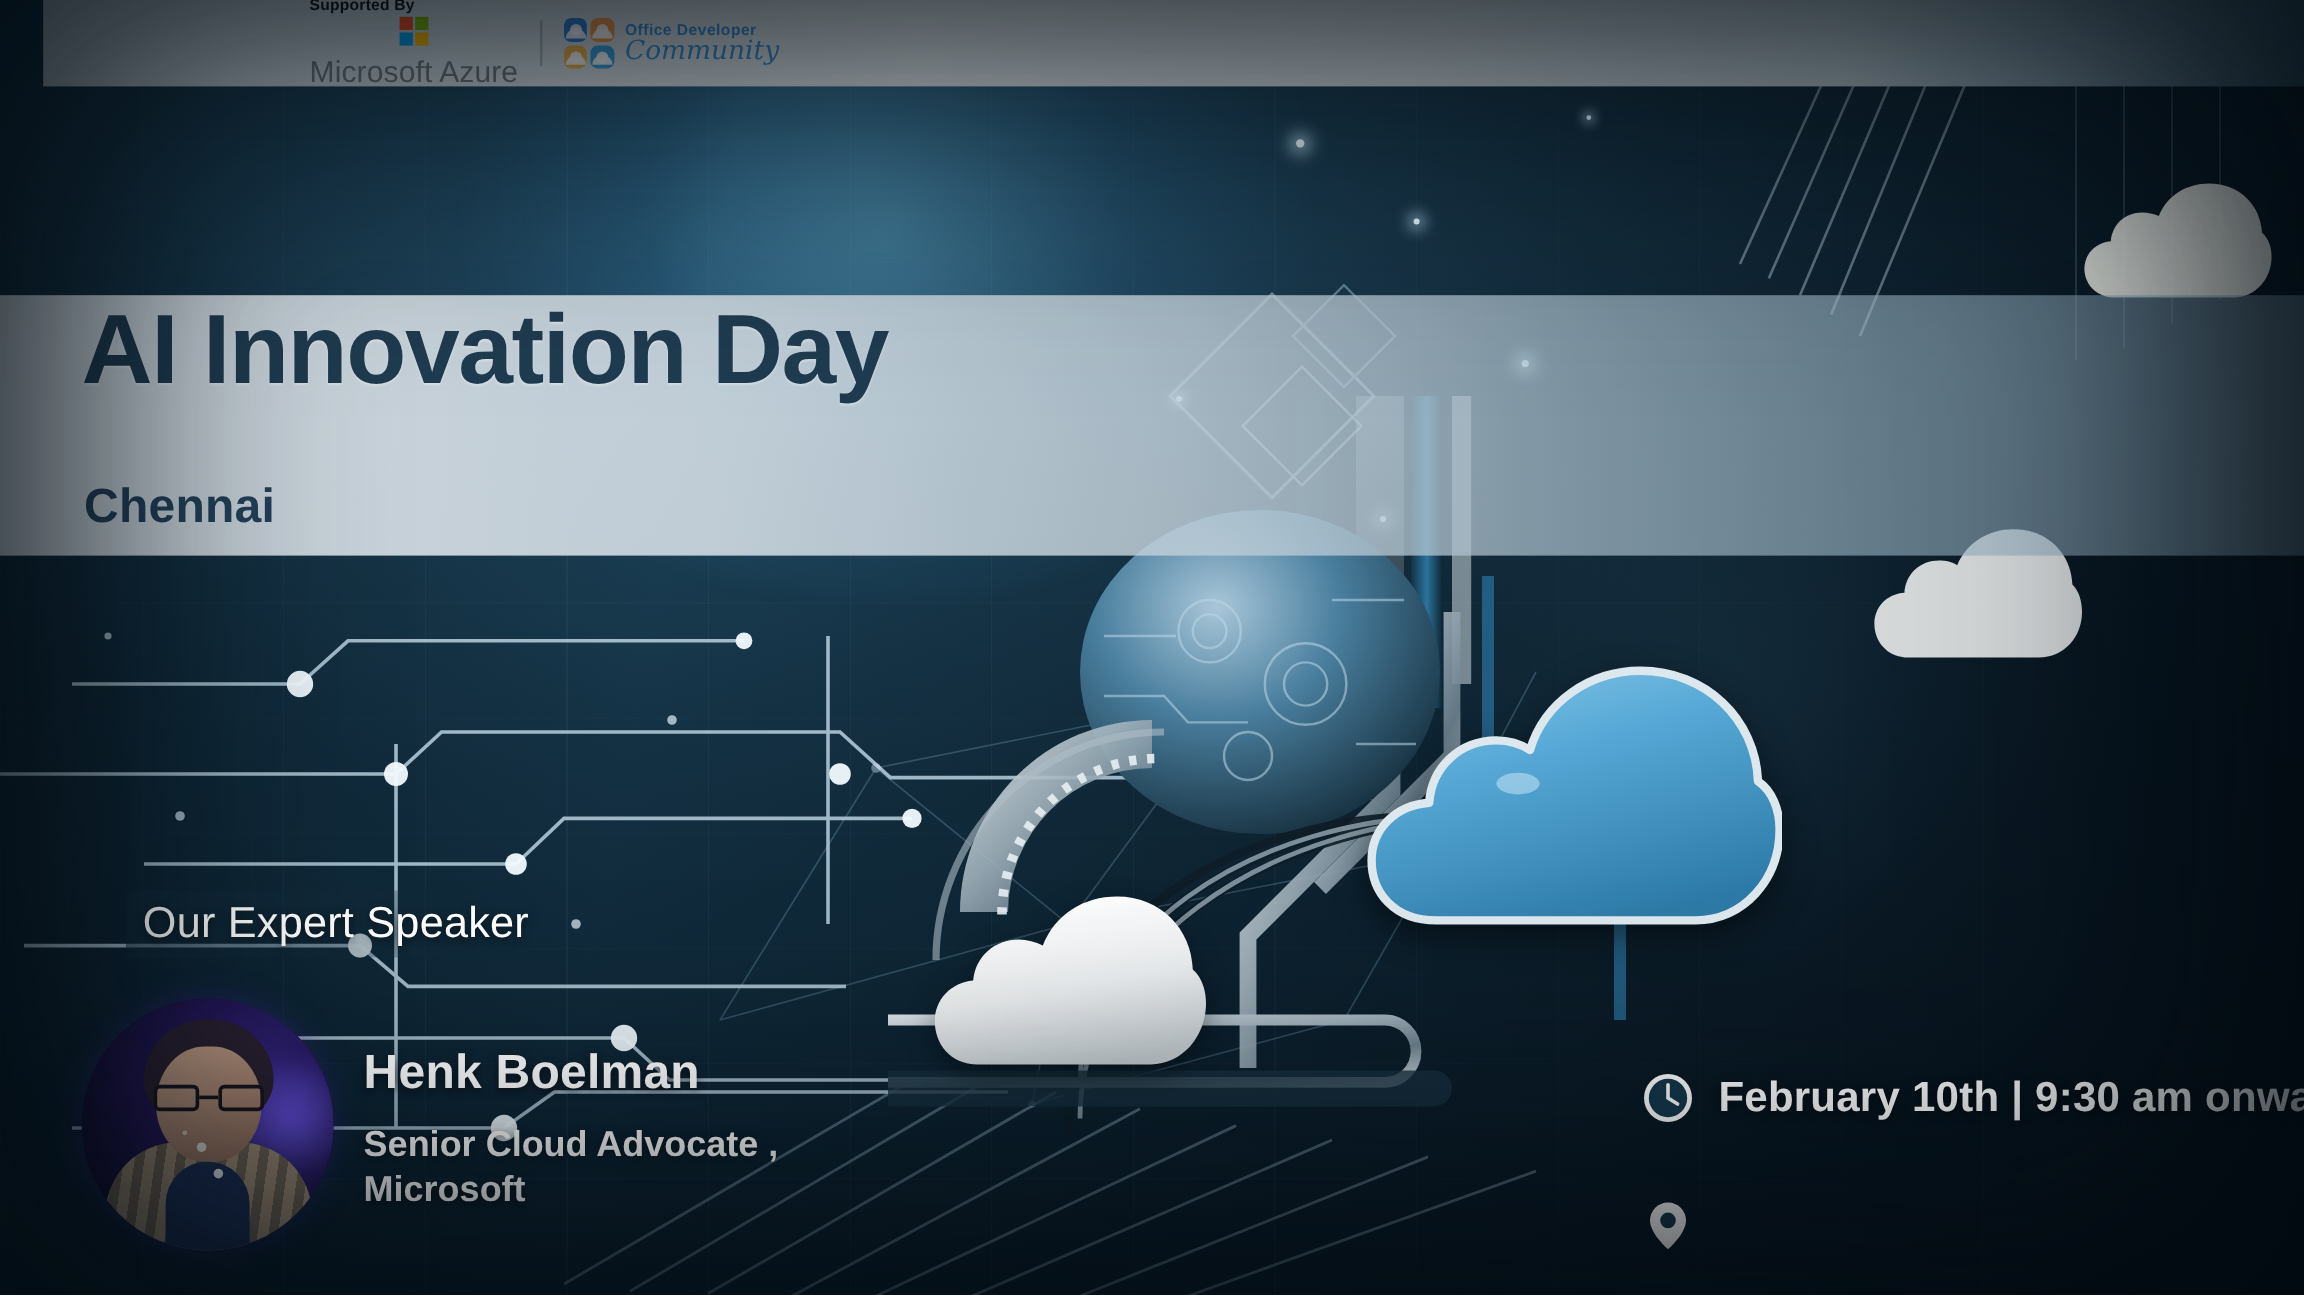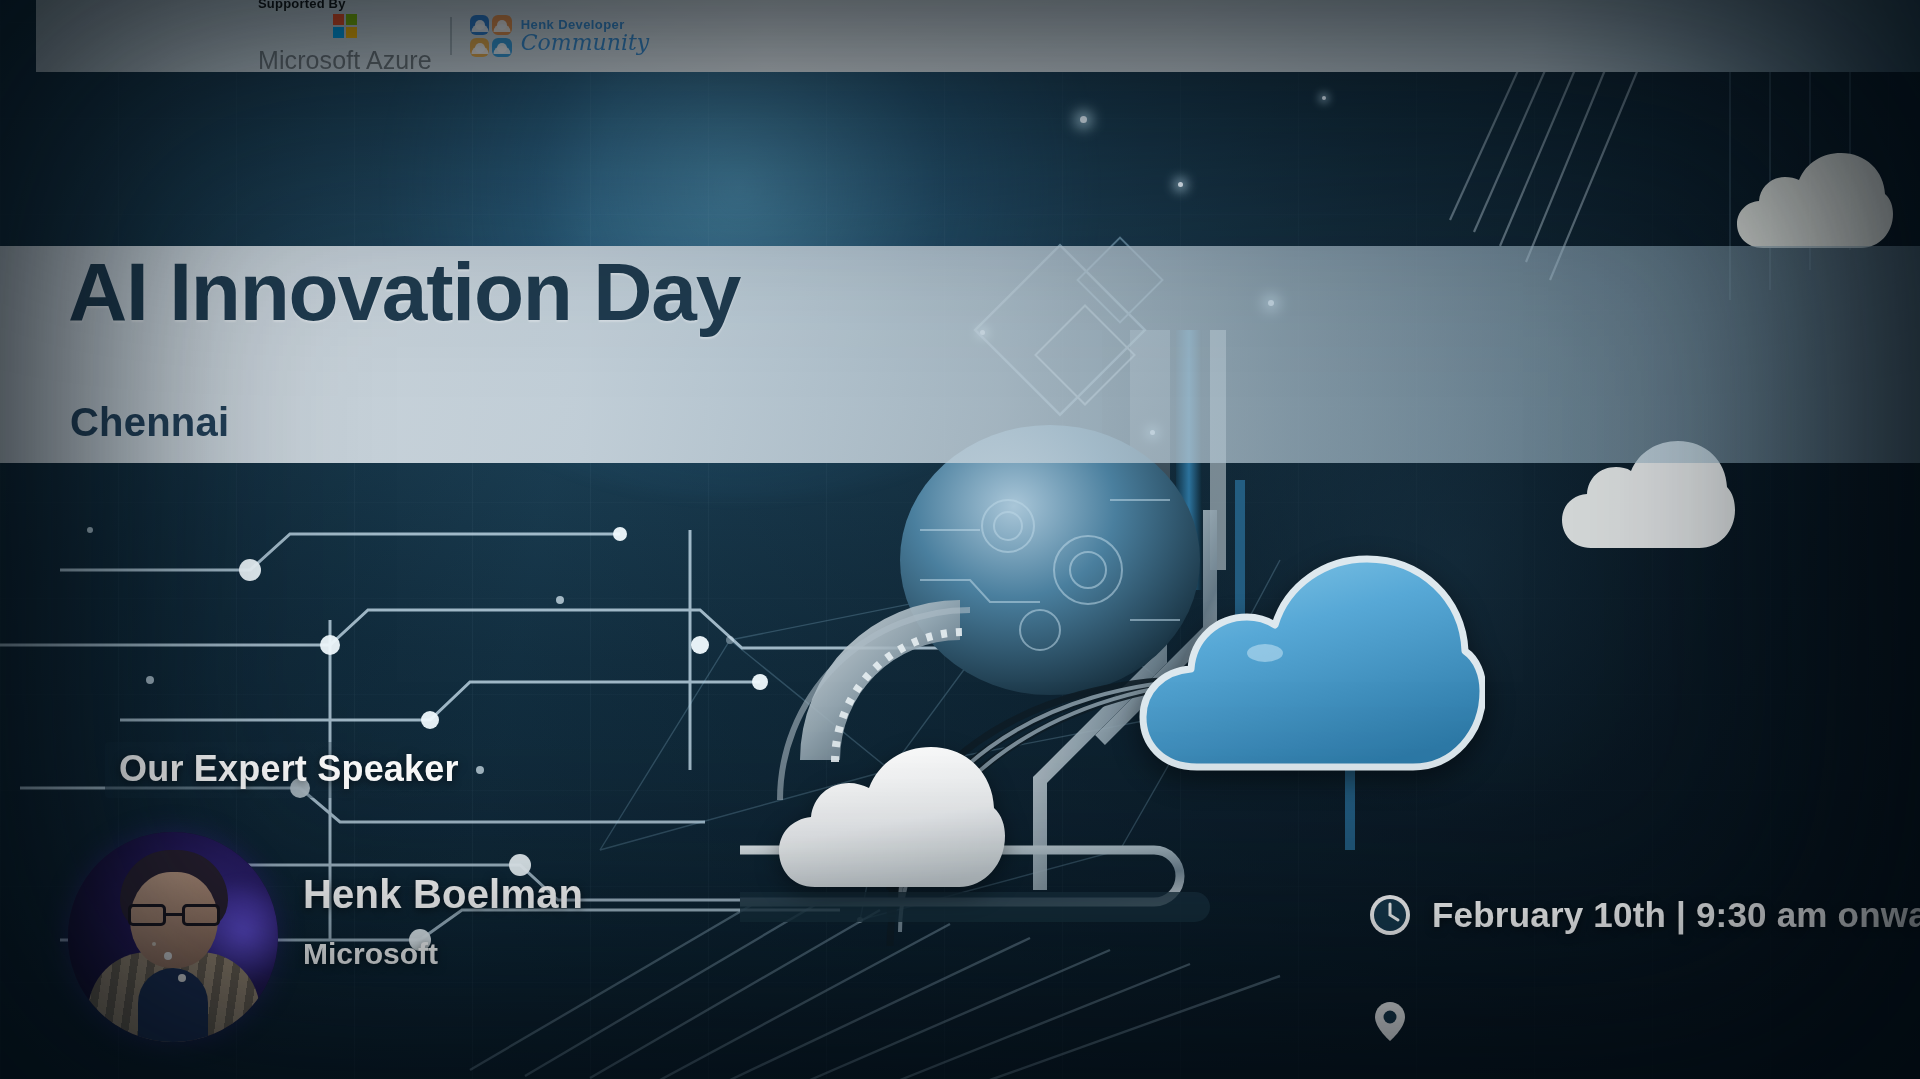--- a/index.html
+++ b/index.html
@@ -86,21 +86,21 @@
   #cloud-blue { left:1135px; top:555px; width:350px; height:230px; filter:drop-shadow(0 10px 14px rgba(0,0,0,.45)); }
   
   #cloud-white-main { left:775px; top:745px; width:230px; height:150px; filter:drop-shadow(0 8px 12px rgba(0,0,0,.4)); }
   #cloud-top-right { left:1735px; top:152px; width:160px; height:100px; opacity:.95; }
   #cloud-mid-right { left:1560px; top:440px; width:175px; height:112px; opacity:.95; }
 
   
   #speaker-label { position:absolute; left:105px; top:742px; padding:6px 18px 8px 14px;
     background:linear-gradient(90deg, rgba(18,42,58,.55), rgba(18,42,58,.18) 85%, rgba(18,42,58,0));
     border-radius:4px; }
-  #speaker-label span { font-size:36px; font-weight:bold; color:#fff; letter-spacing:.2px;
+  #speaker-label span { font-size:36px; font-weight:normal; color:#fff; letter-spacing:.2px;
     text-shadow:0 2px 8px rgba(0,0,0,.55); }
   #speaker-photo { position:absolute; left:68px; top:832px; width:210px; height:210px; border-radius:50%;
     overflow:hidden; background:#1b1230; box-shadow:0 0 26px rgba(60,40,150,.45); }
   #speaker-photo .ph-bg { position:absolute; inset:0;
     background:radial-gradient(circle at 70% 40%, #3b2a8f 0%, #241758 42%, #140d30 78%); }
   #speaker-photo .ph-glow { position:absolute; right:-10px; top:40px; width:90px; height:120px;
     background:radial-gradient(circle, rgba(120,95,255,.75), rgba(60,40,160,0) 70%); filter:blur(6px); }
   #speaker-photo .hair { position:absolute; left:52px; top:18px; width:108px; height:82px;
     border-radius:54px 54px 34px 34px; background:#2a2030; }
   #speaker-photo .face { position:absolute; left:62px; top:40px; width:88px; height:96px;
@@ -360,21 +360,21 @@
     </div>
     <div class="divider-v"></div>
     <div class="adc">
       <span class="adc-tiles">
           <i></i>
           <i></i>
           <i></i>
           <i></i>
         </span>
       <span class="adc-txt">
-        <span class="adc-t1">Henk Developer</span>
+        <span class="adc-t1">Office Developer</span>
         <span class="adc-t2">Community</span>
       </span>
     </div>
   </div>
 </div>
 
 <div id="title-band"></div>
 <div id="event-title">AI Innovation Day</div>
 <div id="event-city">Chennai</div>
 
@@ -392,20 +392,21 @@
   <div class="glasses">
       <i></i>
       <i></i>
       <b></b>
     </div>
   <div class="mic"></div>
 </div>
 
 <div id="speaker-name">Henk Boelman</div>
 <div id="speaker-role">
+  <div>Senior Cloud Advocate ,</div>
   <div>Microsoft</div>
 </div>
 
 <div class="detail-row" id="detail-date">
   <svg class="icon-circle" viewBox="0 0 44 44" fill="none">
     <circle cx="22" cy="22" r="20" fill="#ffffff"></circle>
     <circle cx="22" cy="22" r="16" fill="#16384c"></circle>
     <path d="M22 11 V22 L30 27" stroke="#ffffff" stroke-width="3" stroke-linecap="round" fill="none"></path>
   </svg>
   <span class="dtxt">February 10th | 9:30 am onwards</span>

